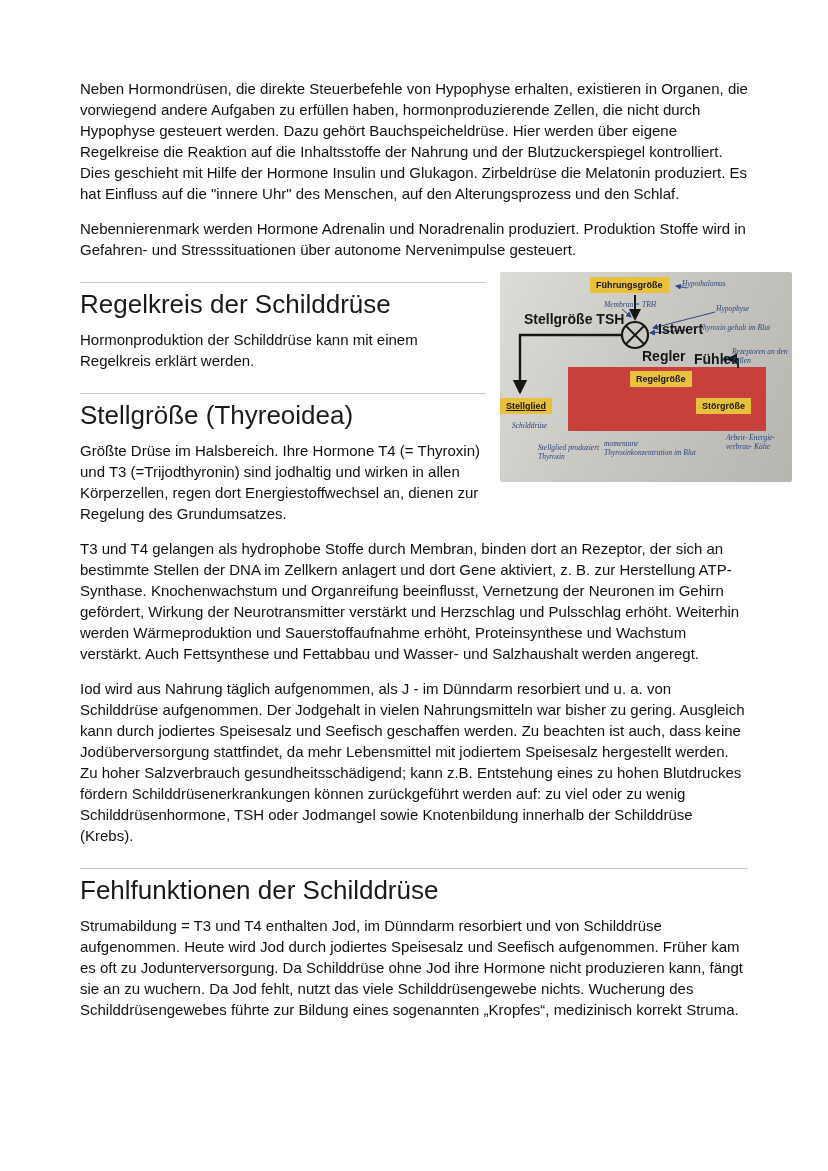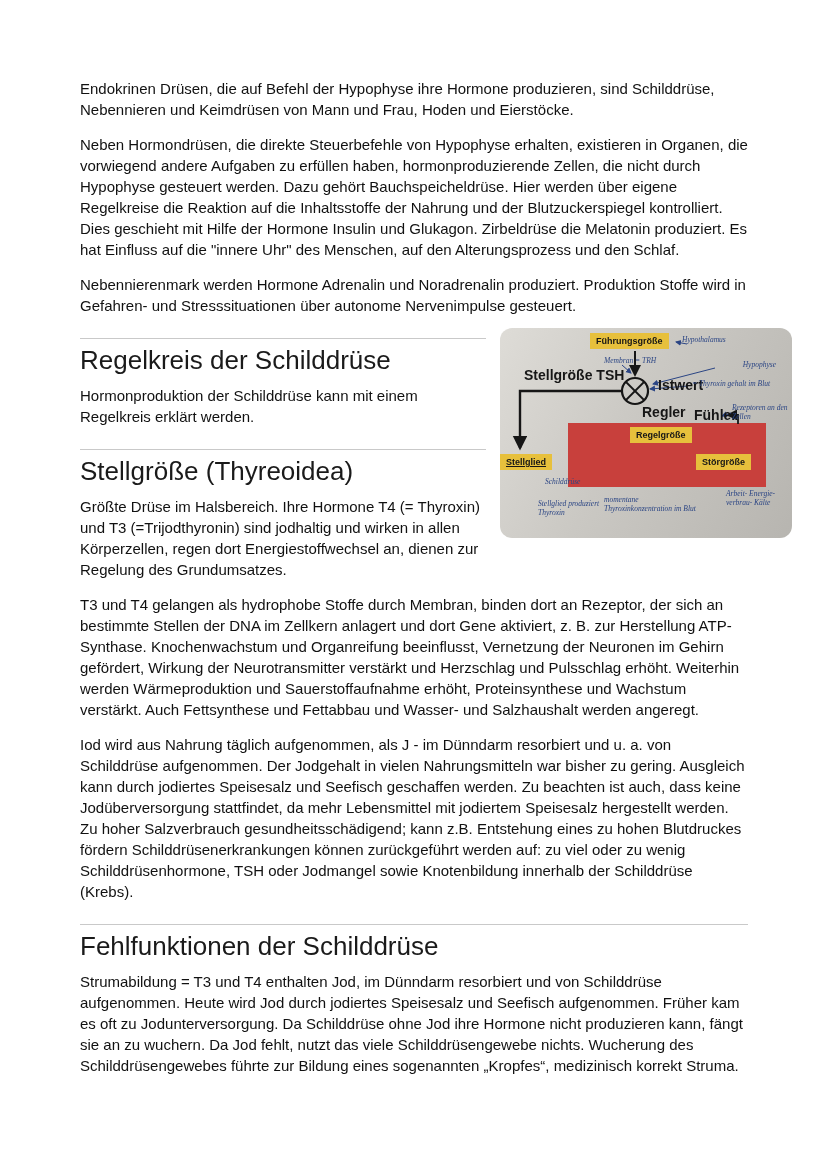--- a/index.html
+++ b/index.html
@@ -38,21 +38,21 @@
 
   
   figure.photo {
     float: right;
     width: 292px;
     height: 210px;
     margin: -10px -44px 8px 14px;
     padding: 0;
     position: relative;
     background: linear-gradient(118deg, #dedcd7 0%, #cac8c3 45%, #b7b5b0 100%);
-    border-radius: 12px;
+    border-radius: 2px;
     overflow: hidden;
   }
   .photo .abs { position: absolute; white-space: nowrap; }
   .photo .ybox {
     background: #e7c03c;
     color: #161616;
     font-size: 9px;
     font-weight: bold;
     padding: 3px 6px;
     z-index: 2;
@@ -85,21 +85,20 @@
     z-index: 3;
     pointer-events: none;
   }
 </style>
 </head>
 <body>
 
 <div class="page">
   <div class="content">
 
-    <p>Endokrinen Drüsen, die auf Befehl der Hypophyse ihre Hormone produzieren, sind Schilddrüse, Nebennieren und Keimdrüsen von Mann und Frau, Hoden und Eierstöcke.</p>
     <p>Neben Hormondrüsen, die direkte Steuerbefehle von Hypophyse erhalten, existieren in Organen, die vorwiegend andere Aufgaben zu erfüllen haben, hormonproduzierende Zellen, die nicht durch Hypophyse gesteuert werden. Dazu gehört Bauchspeicheldrüse. Hier werden über eigene Regelkreise die Reaktion auf die Inhaltsstoffe der Nahrung und der Blutzuckerspiegel kontrolliert. Dies geschieht mit Hilfe der Hormone Insulin und Glukagon. Zirbeldrüse die Melatonin produziert. Es hat Einfluss auf die "innere Uhr" des Menschen, auf den Alterungsprozess und den Schlaf.</p>
     <p>Nebennierenmark werden Hormone Adrenalin und Noradrenalin produziert. Produktion Stoffe wird in Gefahren- und Stresssituationen über autonome Nervenimpulse gesteuert.</p>
 
     <div class="wrap-zone">
 
       <figure class="photo">
 
         <div class="abs redbox" style="left:68px;top:95px;width:198px;height:64px;"></div>
 
         <div class="abs ybox" style="left:90px;top:5px;">Führungsgröße</div>
@@ -107,24 +106,24 @@
         <div class="abs ybox" style="left:0;top:126px;text-decoration:underline;">Stellglied</div>
         <div class="abs ybox" style="left:196px;top:126px;">Störgröße</div>
 
         <div class="abs plabel" style="left:24px;top:42px;">Stellgröße TSH</div>
         <div class="abs plabel" style="left:142px;top:79px;">Regler</div>
         <div class="abs plabel" style="left:194px;top:82px;">Fühler</div>
         <div class="abs plabel" style="left:158px;top:52px;">Istwert</div>
 
         <div class="abs hw" style="left:182px;top:8px;width:70px;">Hypothalamus</div>
         <div class="abs hw" style="left:104px;top:29px;width:70px;">Membran = TRH</div>
-        <div class="abs hw" style="left:216px;top:33px;width:60px;text-align:right;">Hypophyse</div>
+        <div class="abs hw" style="left:216px;top:33px;width:60px;">Hypophyse</div>
         <div class="abs hw" style="left:192px;top:52px;width:86px;">= Thyroxin gehalt im Blut</div>
         <div class="abs hw" style="left:232px;top:76px;width:56px;">Rezeptoren an den Zellen</div>
-        <div class="abs hw" style="left:12px;top:150px;width:60px;margin-left:33px;">Schilddrüse</div>
+        <div class="abs hw" style="left:12px;top:150px;width:60px;">Schilddrüse</div>
         <div class="abs hw" style="left:226px;top:162px;width:62px;">Arbeit- Energie- verbrau- Kälte</div>
         <div class="abs hw" style="left:6px;top:172px;width:82px;margin-left:32px;">Stellglied produziert Thyroxin</div>
         <div class="abs hw" style="left:104px;top:168px;width:94px;">momentane Thyroxinkonzentration im Blut</div>
 
         <svg class="arrows" viewBox="0 0 292 210">
           <defs>
             <marker id="mk" markerWidth="7" markerHeight="7" refX="5" refY="3" orient="auto">
               <path d="M0 0 L6 3 L0 6 Z" fill="#161616"></path>
             </marker>
             <marker id="mb" markerWidth="7" markerHeight="7" refX="5" refY="3" orient="auto">

